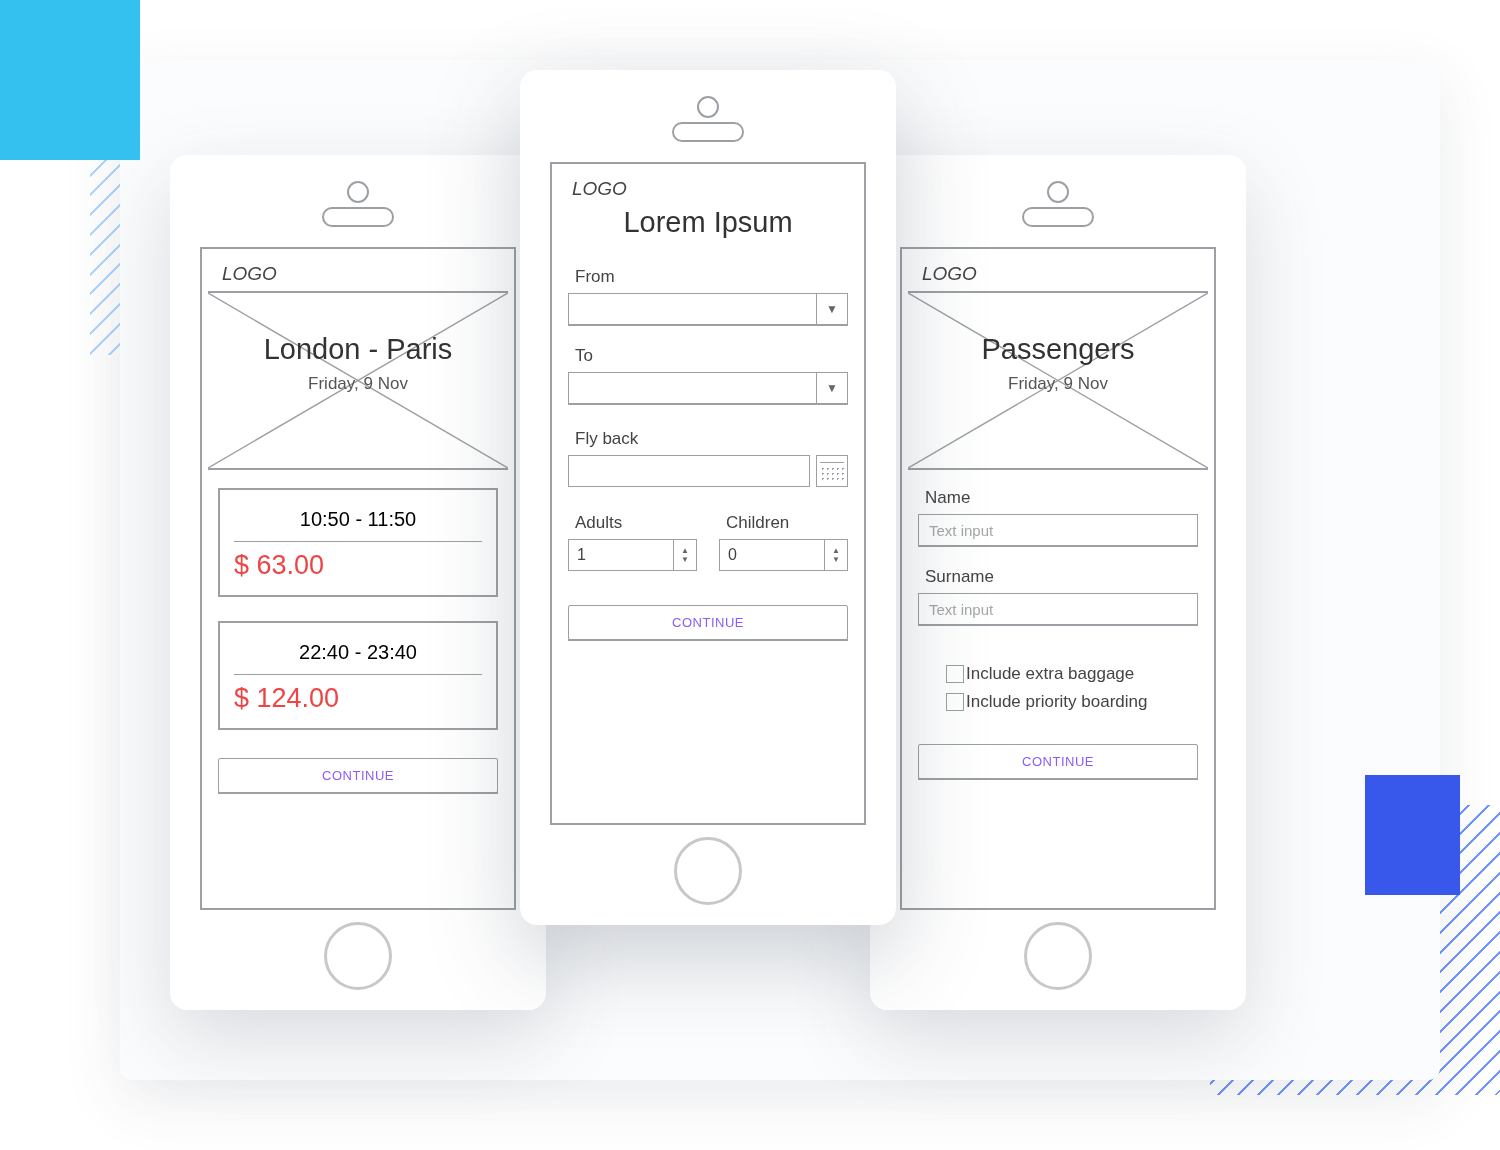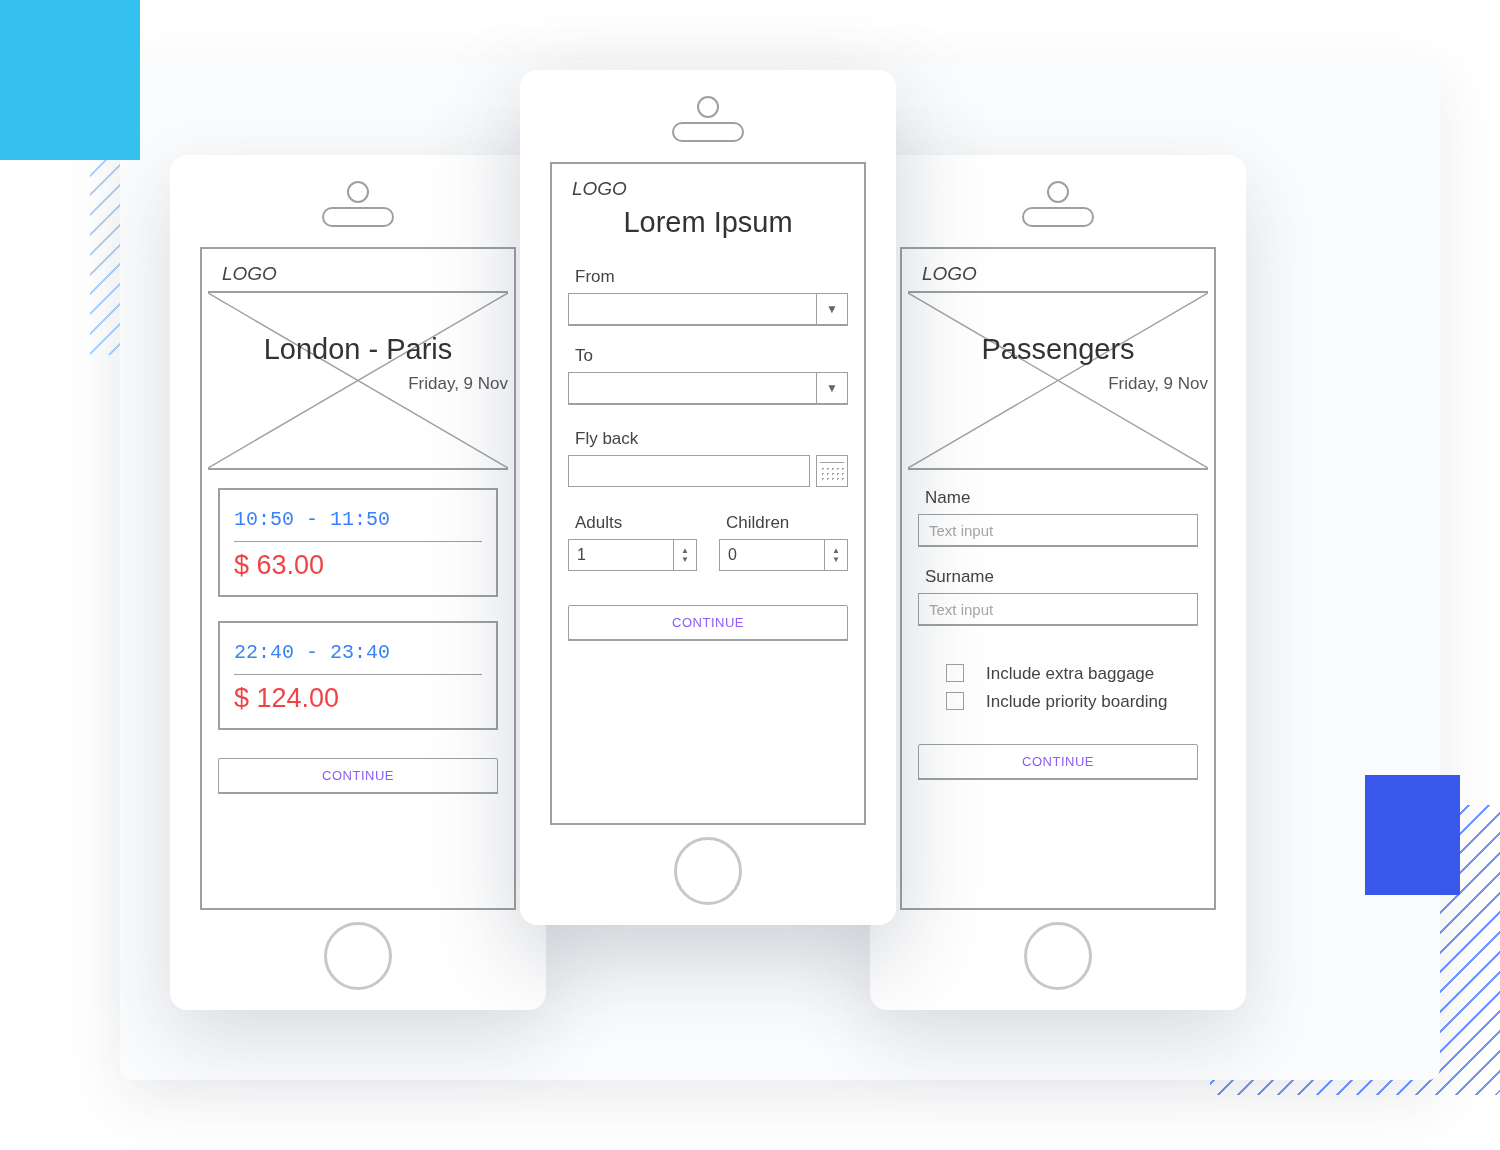--- a/index.html
+++ b/index.html
@@ -55,21 +55,21 @@
     border:2px solid var(--line);background:#fff;
     padding:12px 16px;box-sizing:border-box;overflow:hidden;
   }
   .logo{font-style:italic;font-size:19px;color:#444;margin:2px 0 6px 4px;}
   .hero{
     position:relative;height:175px;margin:0 -10px 18px -10px;
     border-top:2px solid var(--line);border-bottom:2px solid var(--line);
   }
   .hero svg{position:absolute;inset:0;width:100%;height:100%;}
   .hero .title{position:relative;text-align:center;font-size:29px;color:var(--ink);padding-top:40px;}
-  .hero .sub{position:relative;text-align:right;font-size:17px;color:#555;padding-top:8px;}
+  .hero .sub{position:relative;text-align:center;font-size:17px;color:#555;padding-top:8px;}
   .big-title{text-align:center;font-size:29px;color:var(--ink);margin:6px 0 28px 0;}
   .label{font-size:17px;color:#444;margin:4px 0 6px 7px;}
   .select{
     position:relative;height:30px;border:1.5px solid var(--line);display:flex;align-items:center;
     padding:0 8px;font-size:15px;color:#555;
   }
   .select .caret{
     position:absolute;right:0;top:0;bottom:0;width:30px;border-left:1.5px solid var(--line);
     display:flex;align-items:center;justify-content:center;font-size:12px;color:#666;
   }
@@ -85,29 +85,29 @@
   .stepper .spin{position:absolute;right:0;top:0;bottom:0;width:22px;border-left:1.5px solid var(--line);
     display:flex;flex-direction:column;align-items:center;justify-content:center;font-size:8px;color:#666;}
   .btn{
     height:33px;border:1.5px solid var(--line);display:flex;align-items:center;justify-content:center;
     font-family:Arial,sans-serif;font-size:13px;letter-spacing:.5px;color:#8b5cf6;
     border-radius:2px;
   }
   .sketchline{height:2px;border-top:2px solid var(--line);margin-top:-1px;}
   
   .flight-card{border:2px solid var(--line);margin:10px 0 24px 0;padding:12px 14px 14px 14px;}
-  .flight-card .tm{text-align:left;font-size:20px;color:#3b82f6;padding:6px 0 10px 0;font-family:Liberation Mono, monospace;}
+  .flight-card .tm{text-align:center;font-size:20px;color:#000000;padding:6px 0 10px 0;}
   .flight-card .divider{height:1px;background:var(--line);margin-bottom:8px;}
   .flight-card .price{text-align:left;font-size:27px;color:#ef4444;}
   
   .tinput{
     height:30px;border:1.5px solid var(--line);display:flex;align-items:center;padding:0 10px;
     font-size:15px;color:#a5a7aa;
   }
-  .check{display:flex;align-items:flex-start;gap:22px;font-size:17px;color:#444;margin:8px 0 6px 28px;}
+  .check{display:flex;align-items:center;gap:2px;font-size:17px;color:#444;margin:8px 0 6px 28px;}
   .check .box{width:16px;height:16px;border:1.5px solid var(--line);}
 </style>
 </head>
 <body>
 
 <div class="stage">
 
   <div class="sq-cyan"></div>
   <div class="hatch-tl"></div>
   <div class="hatch-br"></div>

